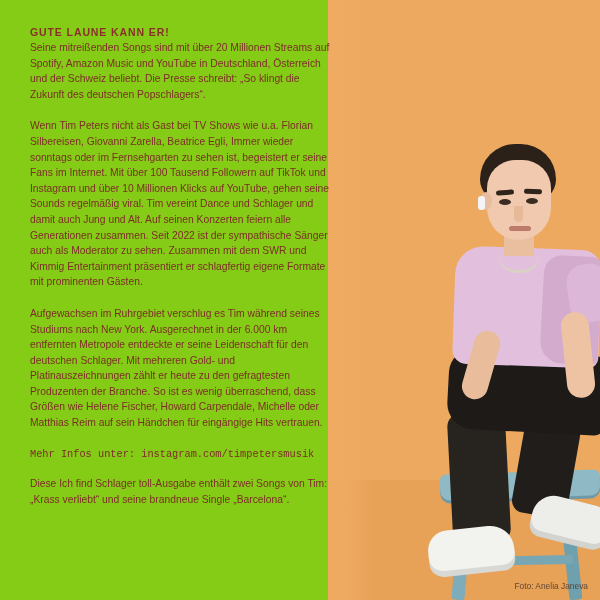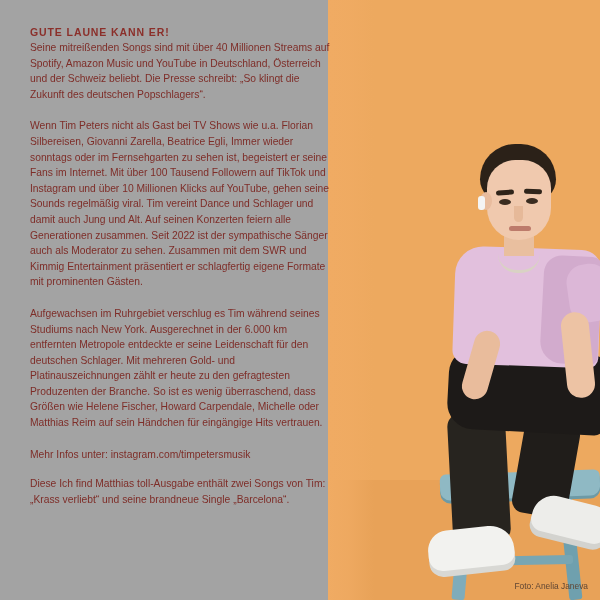--- a/index.html
+++ b/index.html
@@ -9,21 +9,21 @@
   body {
     width: 600px;
     height: 600px;
     overflow: hidden;
     font-family: "Liberation Sans", sans-serif;
   }
   .page {
     position: relative;
     width: 600px;
     height: 600px;
-    background: #a3a3a3;
+    background: #84cc16;
     overflow: hidden;
   }
 
   
   .photo {
     position: absolute;
     right: 0;
     top: 0;
     width: 272px;
     height: 600px;
@@ -318,20 +318,21 @@
   }
   .body p {
     margin: 0 0 16px 0;
     font-size: 10.3px;
     line-height: 15.6px;
     color: #7e2d28;
     max-width: 300px;
   }
   .body p.tight {
     margin-bottom: 14px;
+    font-family: Liberation Mono, monospace;
   }
   .credit {
     position: absolute;
     right: 12px;
     bottom: 9px;
     font-size: 8.4px;
     color: #5f4533;
     text-align: center;
   }
 </style>
@@ -375,22 +376,22 @@
       <div class="nose"></div>
       <div class="mouth"></div>
     </div>
 
     <div class="photo-fade"></div>
   </div>
 
   <div class="content">
     <div class="kicker">GUTE LAUNE KANN ER!</div>
     <div class="body">
-      <p>Seine mitreißenden Songs sind mit über 40 Millionen Streams auf Spotify, Amazon Music und YouTube in Deutschland, Österreich und der Schweiz beliebt. Die Presse schreibt: „So klingt die Zukunft des deutschen Popschlagers“.</p>
+      <p>Seine mitreißenden Songs sind mit über 20 Millionen Streams auf Spotify, Amazon Music und YouTube in Deutschland, Österreich und der Schweiz beliebt. Die Presse schreibt: „So klingt die Zukunft des deutschen Popschlagers“.</p>
       <p>Wenn Tim Peters nicht als Gast bei TV Shows wie u.a. Florian Silbereisen, Giovanni Zarella, Beatrice Egli, Immer wieder sonntags oder im Fernsehgarten zu sehen ist, begeistert er seine Fans im Internet. Mit über 100 Tausend Followern auf TikTok und Instagram und über 10 Millionen Klicks auf YouTube, gehen seine Sounds regelmäßig viral. Tim vereint Dance und Schlager und damit auch Jung und Alt. Auf seinen Konzerten feiern alle Generationen zusammen. Seit 2022 ist der sympathische Sänger auch als Moderator zu sehen. Zusammen mit dem SWR und Kimmig Entertainment präsentiert er schlagfertig eigene Formate mit prominenten Gästen.</p>
       <p>Aufgewachsen im Ruhrgebiet verschlug es Tim während seines Studiums nach New York. Ausgerechnet in der 6.000 km entfernten Metropole entdeckte er seine Leidenschaft für den deutschen Schlager. Mit mehreren Gold- und Platinauszeichnungen zählt er heute zu den gefragtesten Produzenten der Branche. So ist es wenig überraschend, dass Größen wie Helene Fischer, Howard Carpendale, Michelle oder Matthias Reim auf sein Händchen für eingängige Hits vertrauen.</p>
       <p class="tight">Mehr Infos unter: instagram.com/timpetersmusik</p>
-      <p>Diese Ich find Matthias toll-Ausgabe enthält zwei Songs von Tim: „Krass verliebt“ und seine brandneue Single „Barcelona“.</p>
+      <p>Diese Ich find Schlager toll-Ausgabe enthält zwei Songs von Tim: „Krass verliebt“ und seine brandneue Single „Barcelona“.</p>
     </div>
   </div>
 
   <div class="credit">Foto: Anelia Janeva</div>
 </div>
 
 </body></html>

